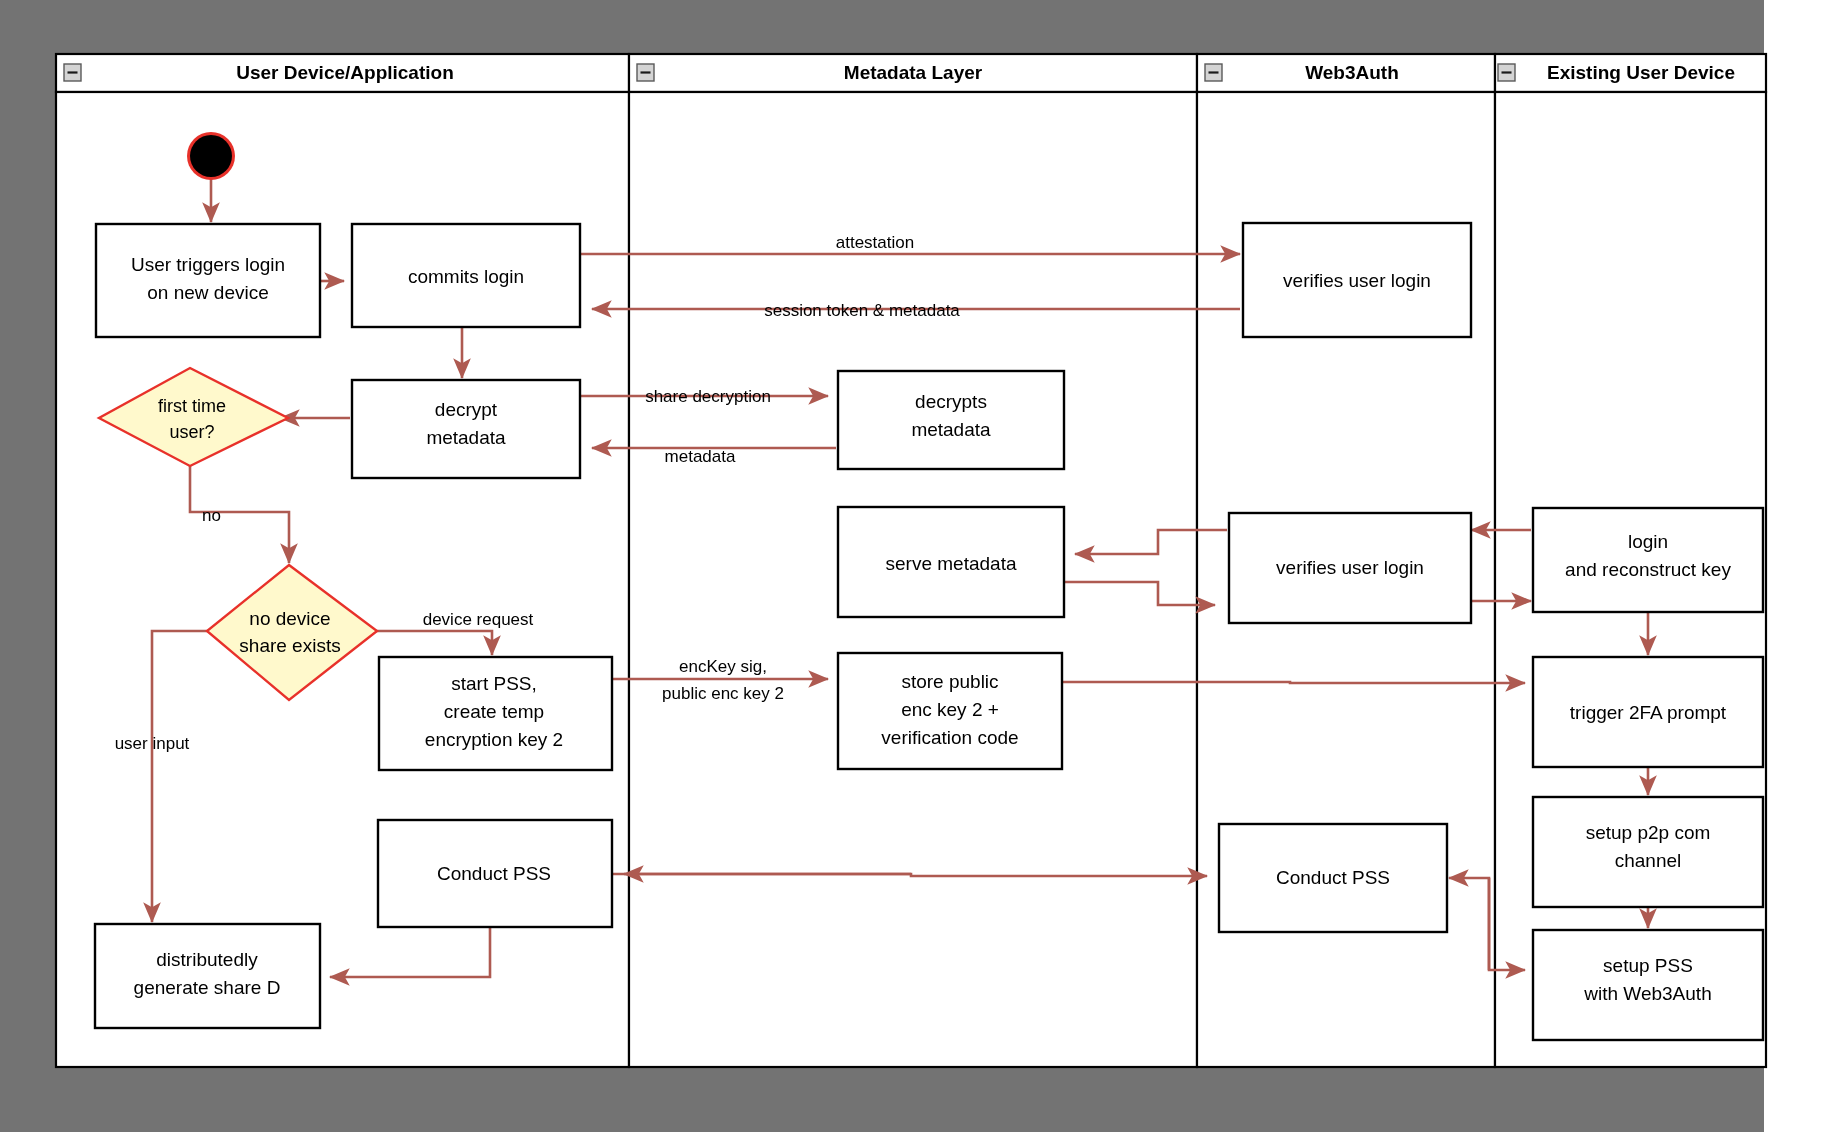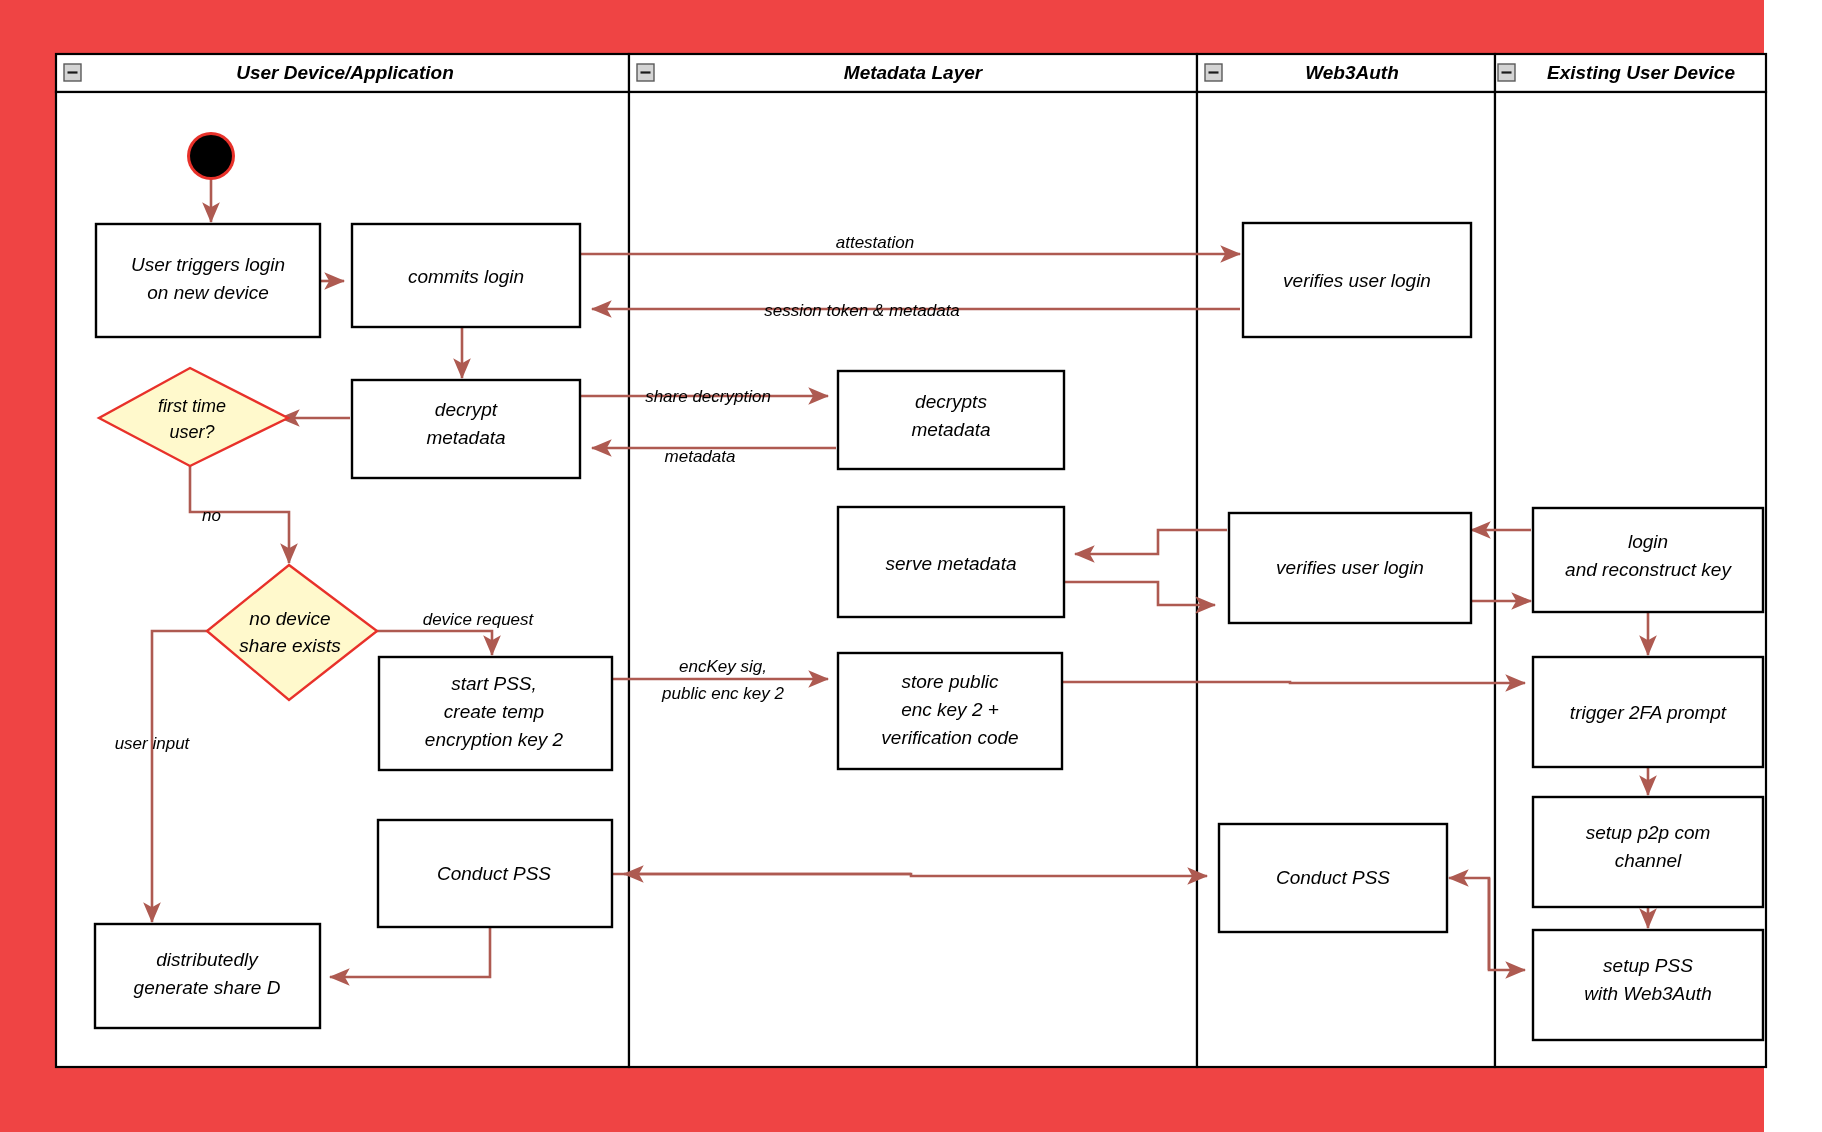--- a/index.html
+++ b/index.html
@@ -10,22 +10,21 @@
   body {
     width: 1822px;
     height: 1132px;
     font-family: "Liberation Sans", sans-serif;
     overflow: hidden;
   }
   #canvas {
     position: relative;
     width: 1764px;
     height: 1132px;
-    background: #ef4444;
-    font-style: italic;
+    background: #737373;
   }
   svg.diagram {
     position: absolute;
     left: 0;
     top: 0;
     width: 1822px;
     height: 1132px;
   }
   .lane-rect {
     fill: #ffffff;

